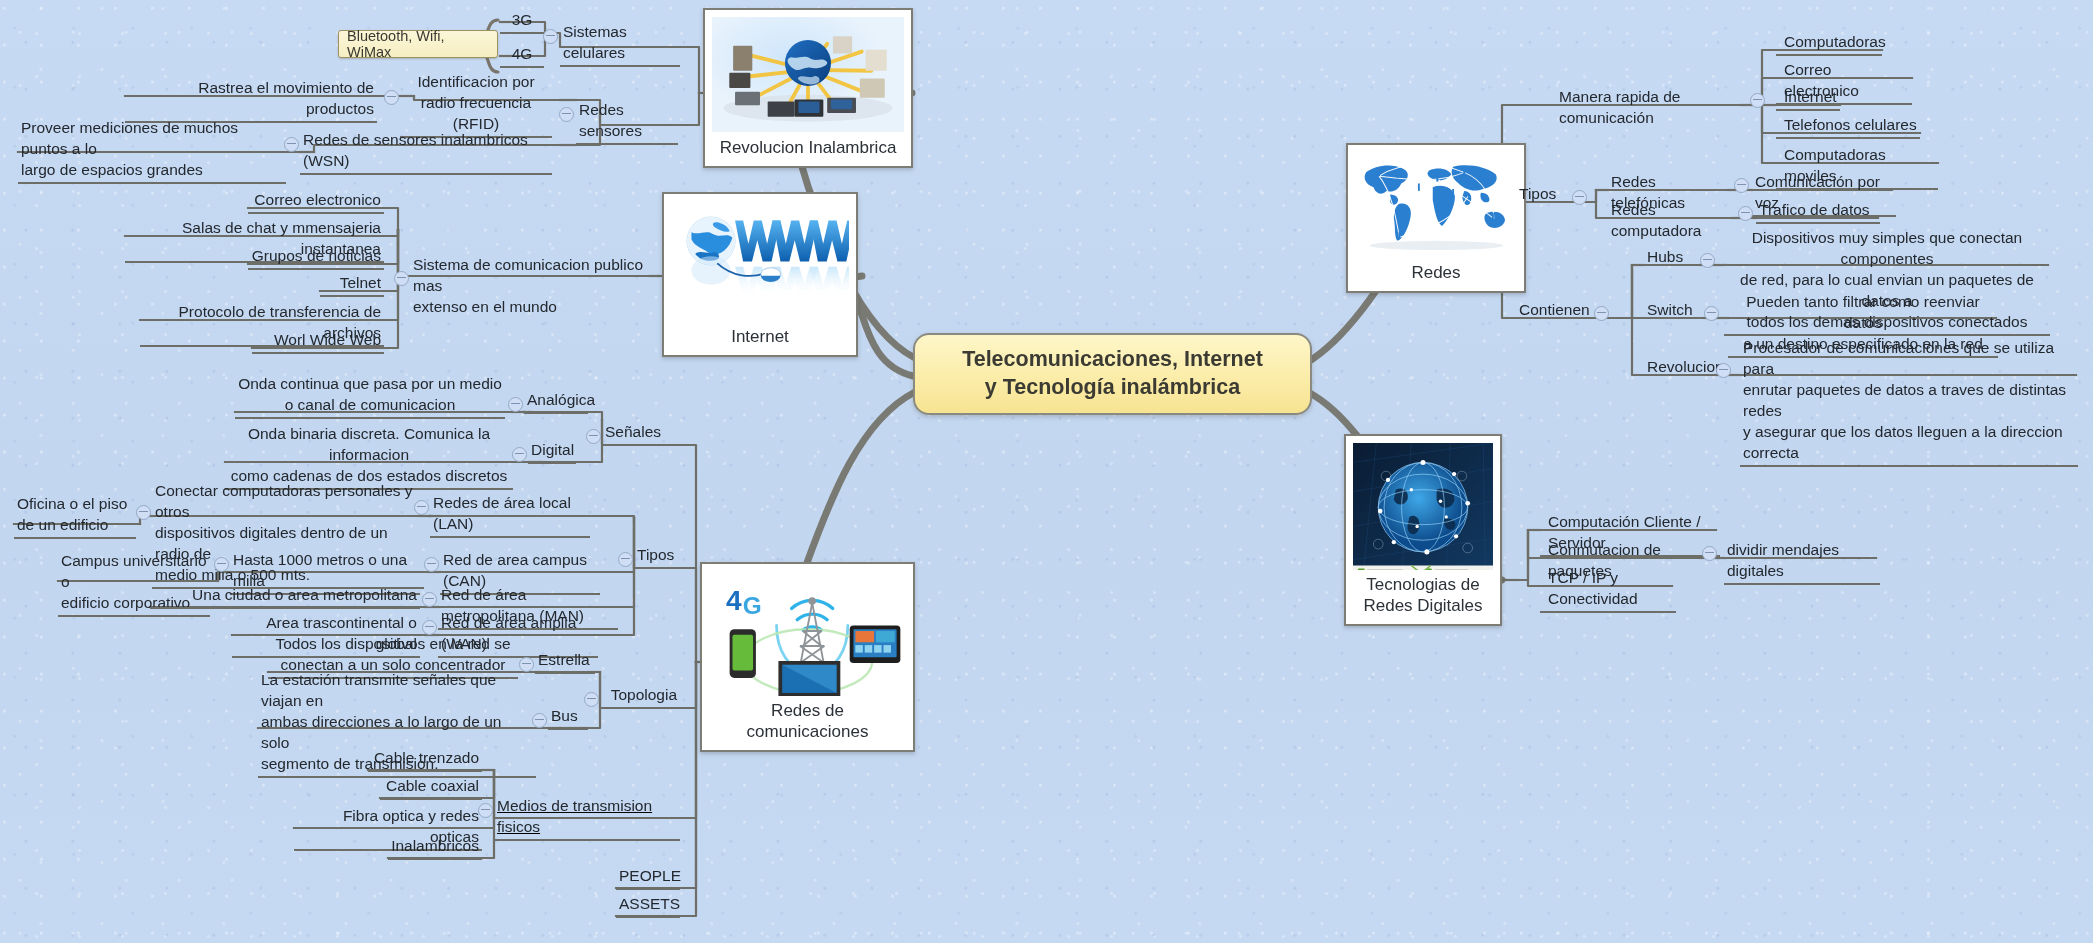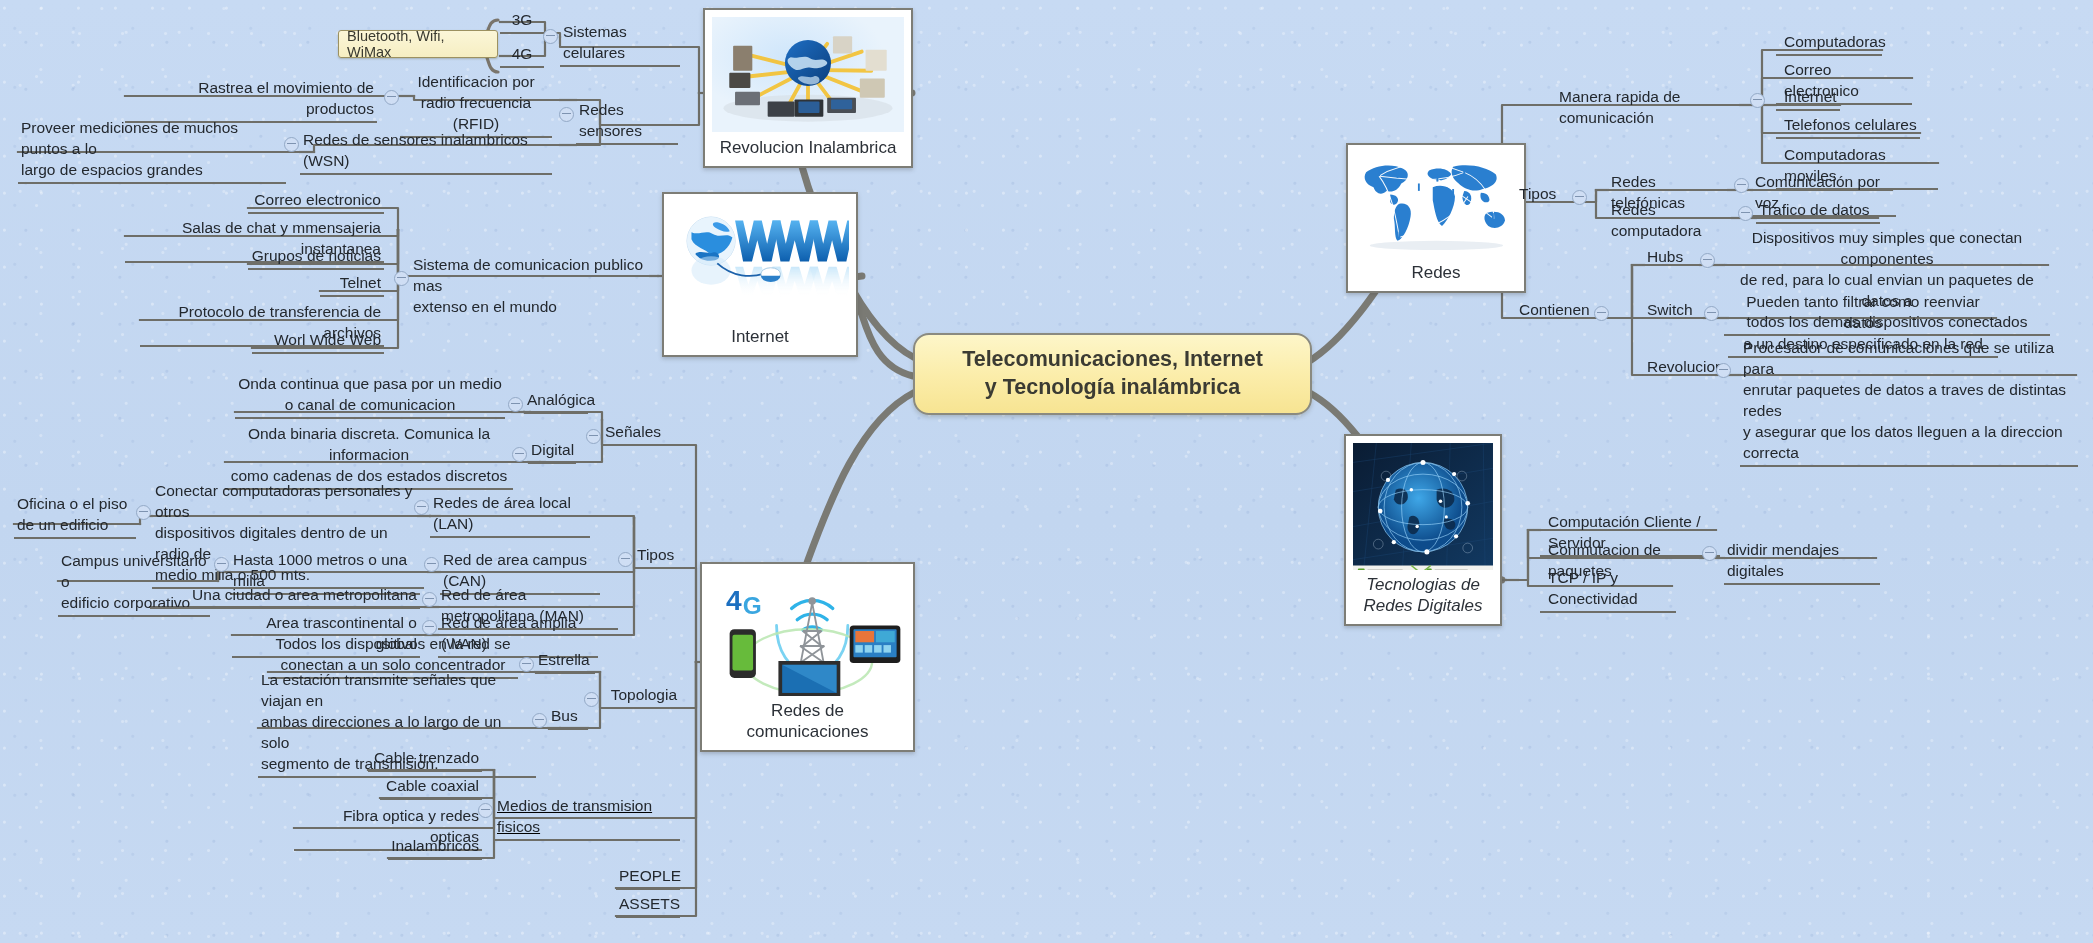--- a/index.html
+++ b/index.html
@@ -498,21 +498,21 @@
             <rect x="47" y="86" width="2" height="8"></rect>
           <rect x="105" y="40" width="2" height="8"></rect>
             <rect x="68" y="34" width="2" height="8"></rect>
         </g>
         <ellipse cx="88" cy="101" rx="72" ry="5" fill="#dfe7ee" opacity=".7"></ellipse>
       </svg>
     </div>
     <div class="cap">Redes</div>
   </div>
 
-  <div class="imgnode" style="left:1344px;top:434px;width:158px;height:192px;font-style:italic;">
+  <div class="imgnode" style="left:1344px;top:434px;width:158px;height:192px;">
     <div class="thumb">
       <svg class="art" viewBox="0 0 144 140" preserveAspectRatio="none">
         <defs>
           <linearGradient id="dk" x1="0" y1="0" x2="1" y2="1">
             <stop offset="0" stop-color="#0a1c33"></stop>
               <stop offset="1" stop-color="#123a63"></stop>
           </linearGradient>
           <radialGradient id="gl" cx="45%" cy="40%">
             <stop offset="0" stop-color="#3fa7e8"></stop>
               <stop offset="1" stop-color="#0d4c8c"></stop>

